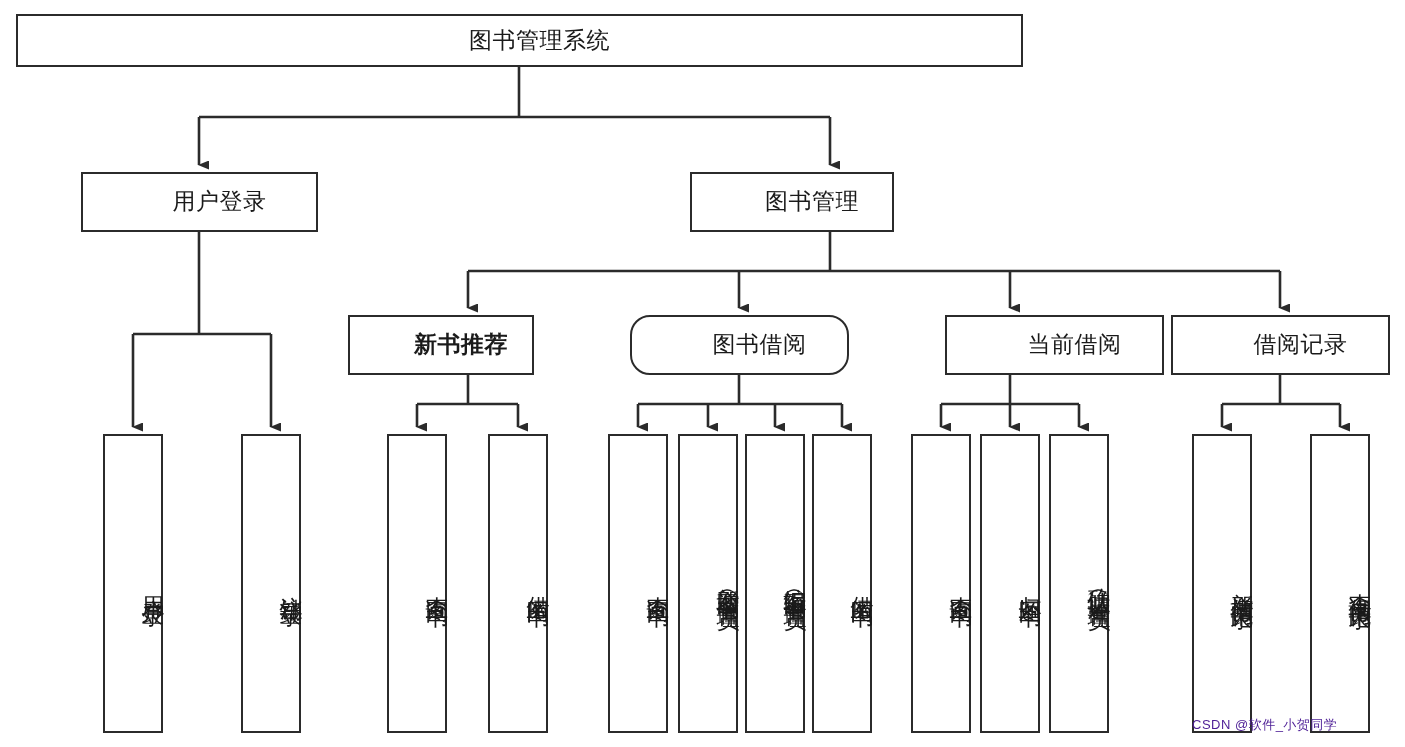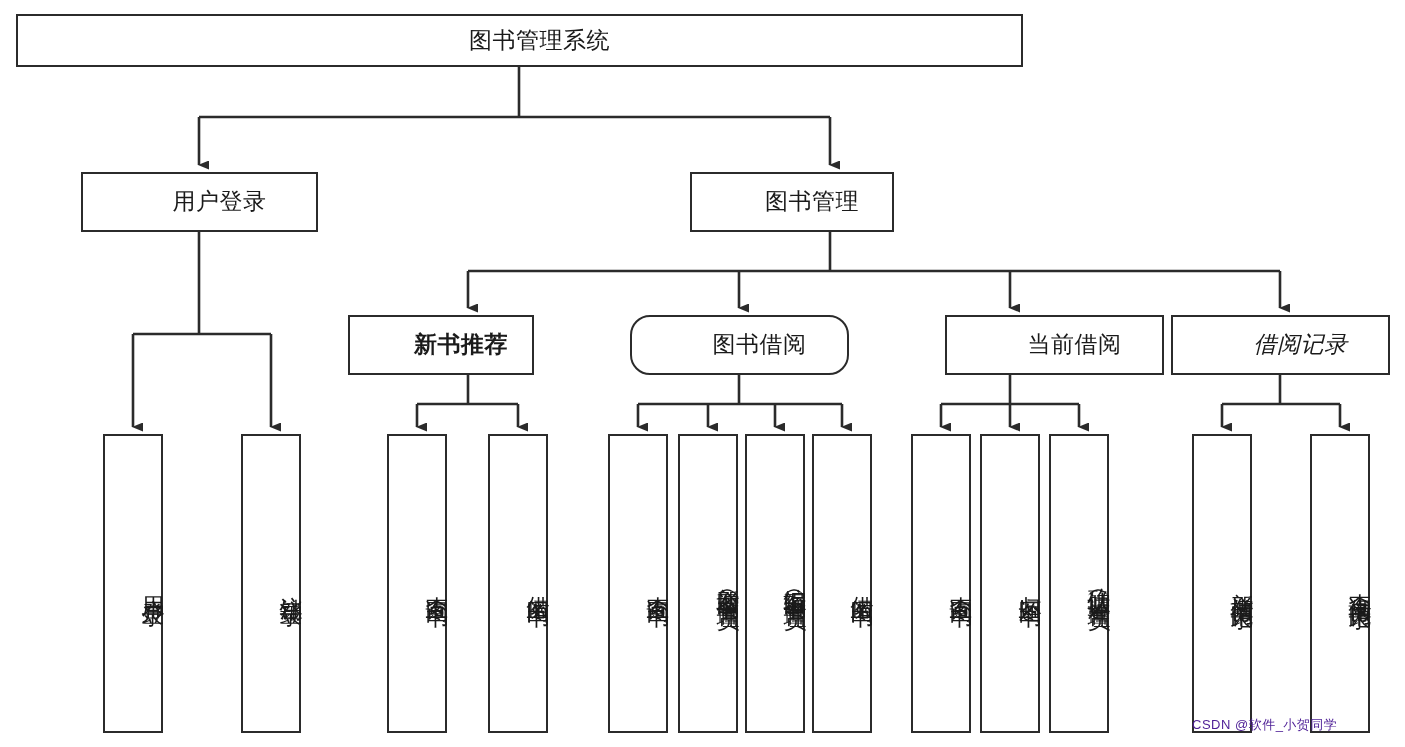--- a/index.html
+++ b/index.html
@@ -131,21 +131,21 @@
 
   <div class="node horizontal" style="left:348px; top:315px; width:186px; height:60px;font-weight:bold;">
     <span>新书推荐</span>
   </div>
   <div class="node horizontal" style="left:630px; top:315px; width:219px; height:60px;border-radius:20px;">
     <span>图书借阅</span>
   </div>
   <div class="node horizontal" style="left:901px; top:315px; width:219px; height:60px;margin-left:44px;">
     <span>当前借阅</span>
   </div>
-  <div class="node horizontal" style="left:1171px; top:315px; width:219px; height:60px;font-style:italic;">
+  <div class="node horizontal" style="left:1171px; top:315px; width:219px; height:60px;">
     <span>借阅记录</span>
   </div>
 
   <div class="node vertical" style="left:103px; top:434px; width:60px; height:299px;">
     <span class="vlabel">用户登录</span>
   </div>
   <div class="node vertical" style="left:241px; top:434px; width:60px; height:299px;">
     <span class="vlabel">注销登录</span>
   </div>
 

